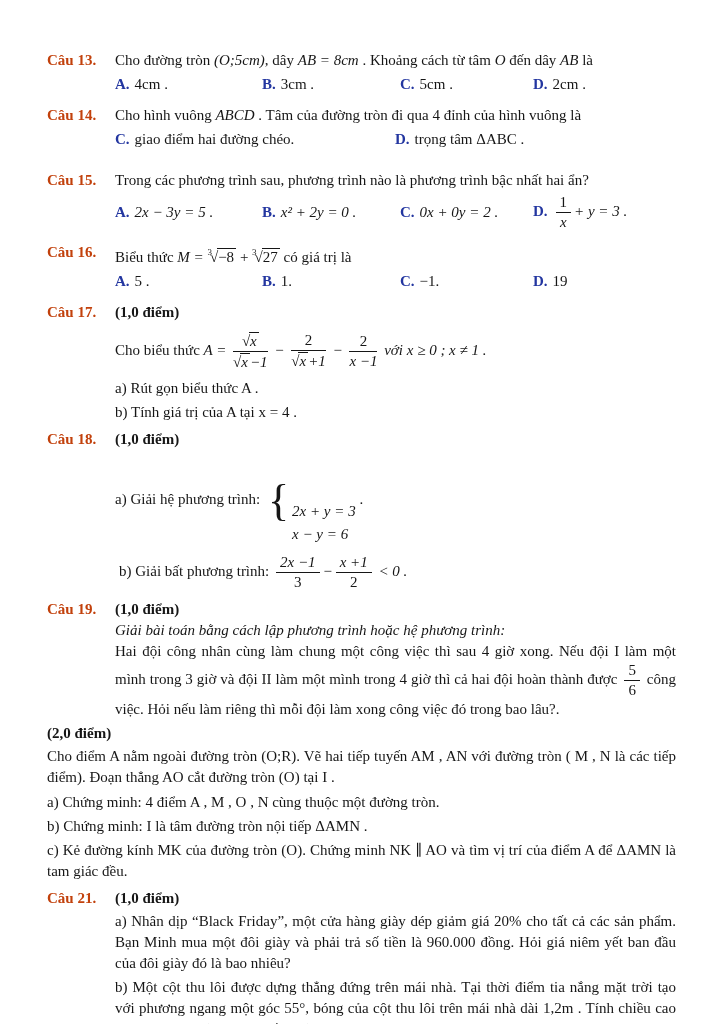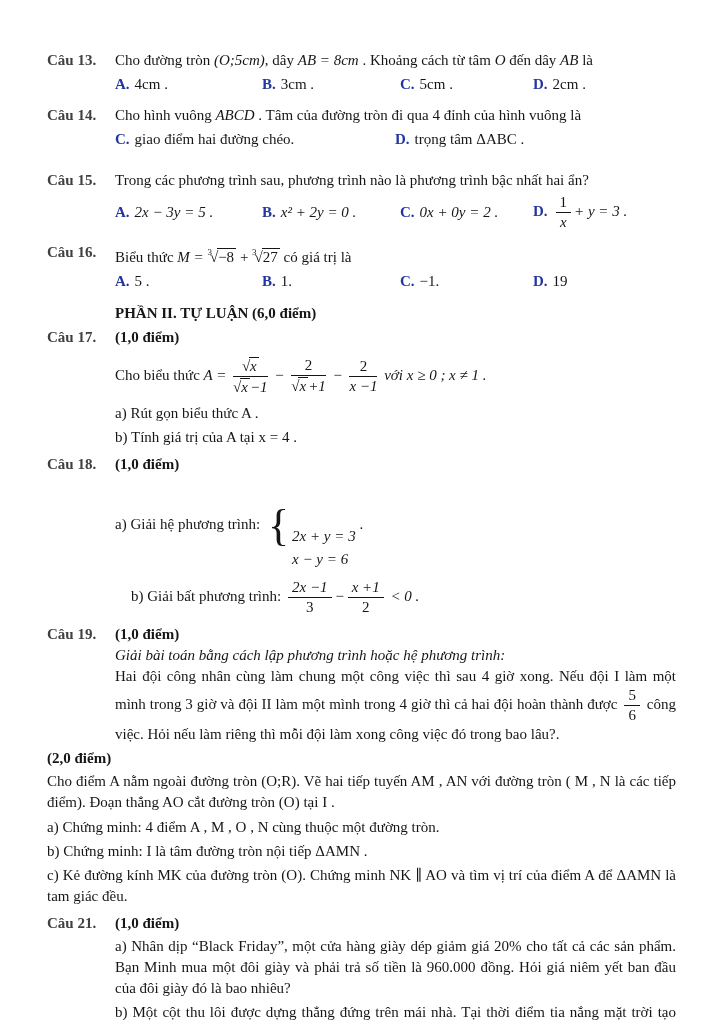--- a/index.html
+++ b/index.html
@@ -13,21 +13,21 @@
     font-size: 15px;
     line-height: 21px;
     color: #161616;
   }
   .sheet { padding: 50px 48px 0 47px; }
 
   .q { display: flex; margin-bottom: 3px; }
   .qlabel {
     flex: 0 0 68px;
     font-weight: bold;
-    color: #404040;
+    color: #c2410c;
     white-space: nowrap;
   }
   .qbody { flex: 1; min-width: 0; }
 
   .stem { margin: 0 0 3px 0; text-align: justify; }
   .jp   { margin: 0; text-align: justify; }
   .pts  { font-weight: bold; }
   .m    { font-style: italic; }
 
   .optrow4 {
@@ -87,21 +87,21 @@
   .sys .brace {
     font-size: 44px;
     font-weight: 300;
     line-height: 1;
     margin-right: 3px;
   }
   .sys .lines { display: flex; flex-direction: column; line-height: 23px; margin-top: 44px; }
 
   .fline   { margin: 9px 0 7px 0; }
   .sysline { margin: 6px 0 8px 0; }
-  .ineq    { margin: 6px 0 4px 16px; }
+  .ineq    { margin: 6px 0 4px 4px; }
   .subline { margin: 1px 0 3px 0; }
 </style>
 </head>
 <body>
 
 <div class="sheet">
 
   <div class="q">
     <div class="qlabel">Câu 13.</div>
     <div class="qbody">
@@ -149,21 +149,20 @@
         <span> có giá trị là</span></p>
       <div class="optrow4">
         <span class="opt"><span class="ok">A.</span><span>5 .</span></span>
         <span class="opt"><span class="ok">B.</span><span>1.</span></span>
         <span class="opt"><span class="ok">C.</span><span>−1.</span></span>
         <span class="opt"><span class="ok">D.</span><span>19</span></span>
       </div>
     </div>
   </div>
 
-  <div class="section-heading">PHẦN II. TỰ LUẬN (6,0 điểm)</div>
 
   <div class="q">
     <div class="qlabel">Câu 17.</div>
     <div class="qbody">
       <div class="pts">(1,0 điểm)</div>
       <p class="fline"><span>Cho biểu thức </span>
         <span class="m">A =</span>
         <span class="frac"><span class="fn"><span class="sqrt"><span class="sg">√</span><span class="rb m">x</span></span></span><span class="fd"><span class="sqrt"><span class="sg">√</span><span class="rb m">x</span></span><span class="m">−1</span></span></span>
         <span class="m">−</span>
         <span class="frac"><span class="fn">2</span><span class="fd"><span class="sqrt"><span class="sg">√</span><span class="rb m">x</span></span><span class="m">+1</span></span></span>

